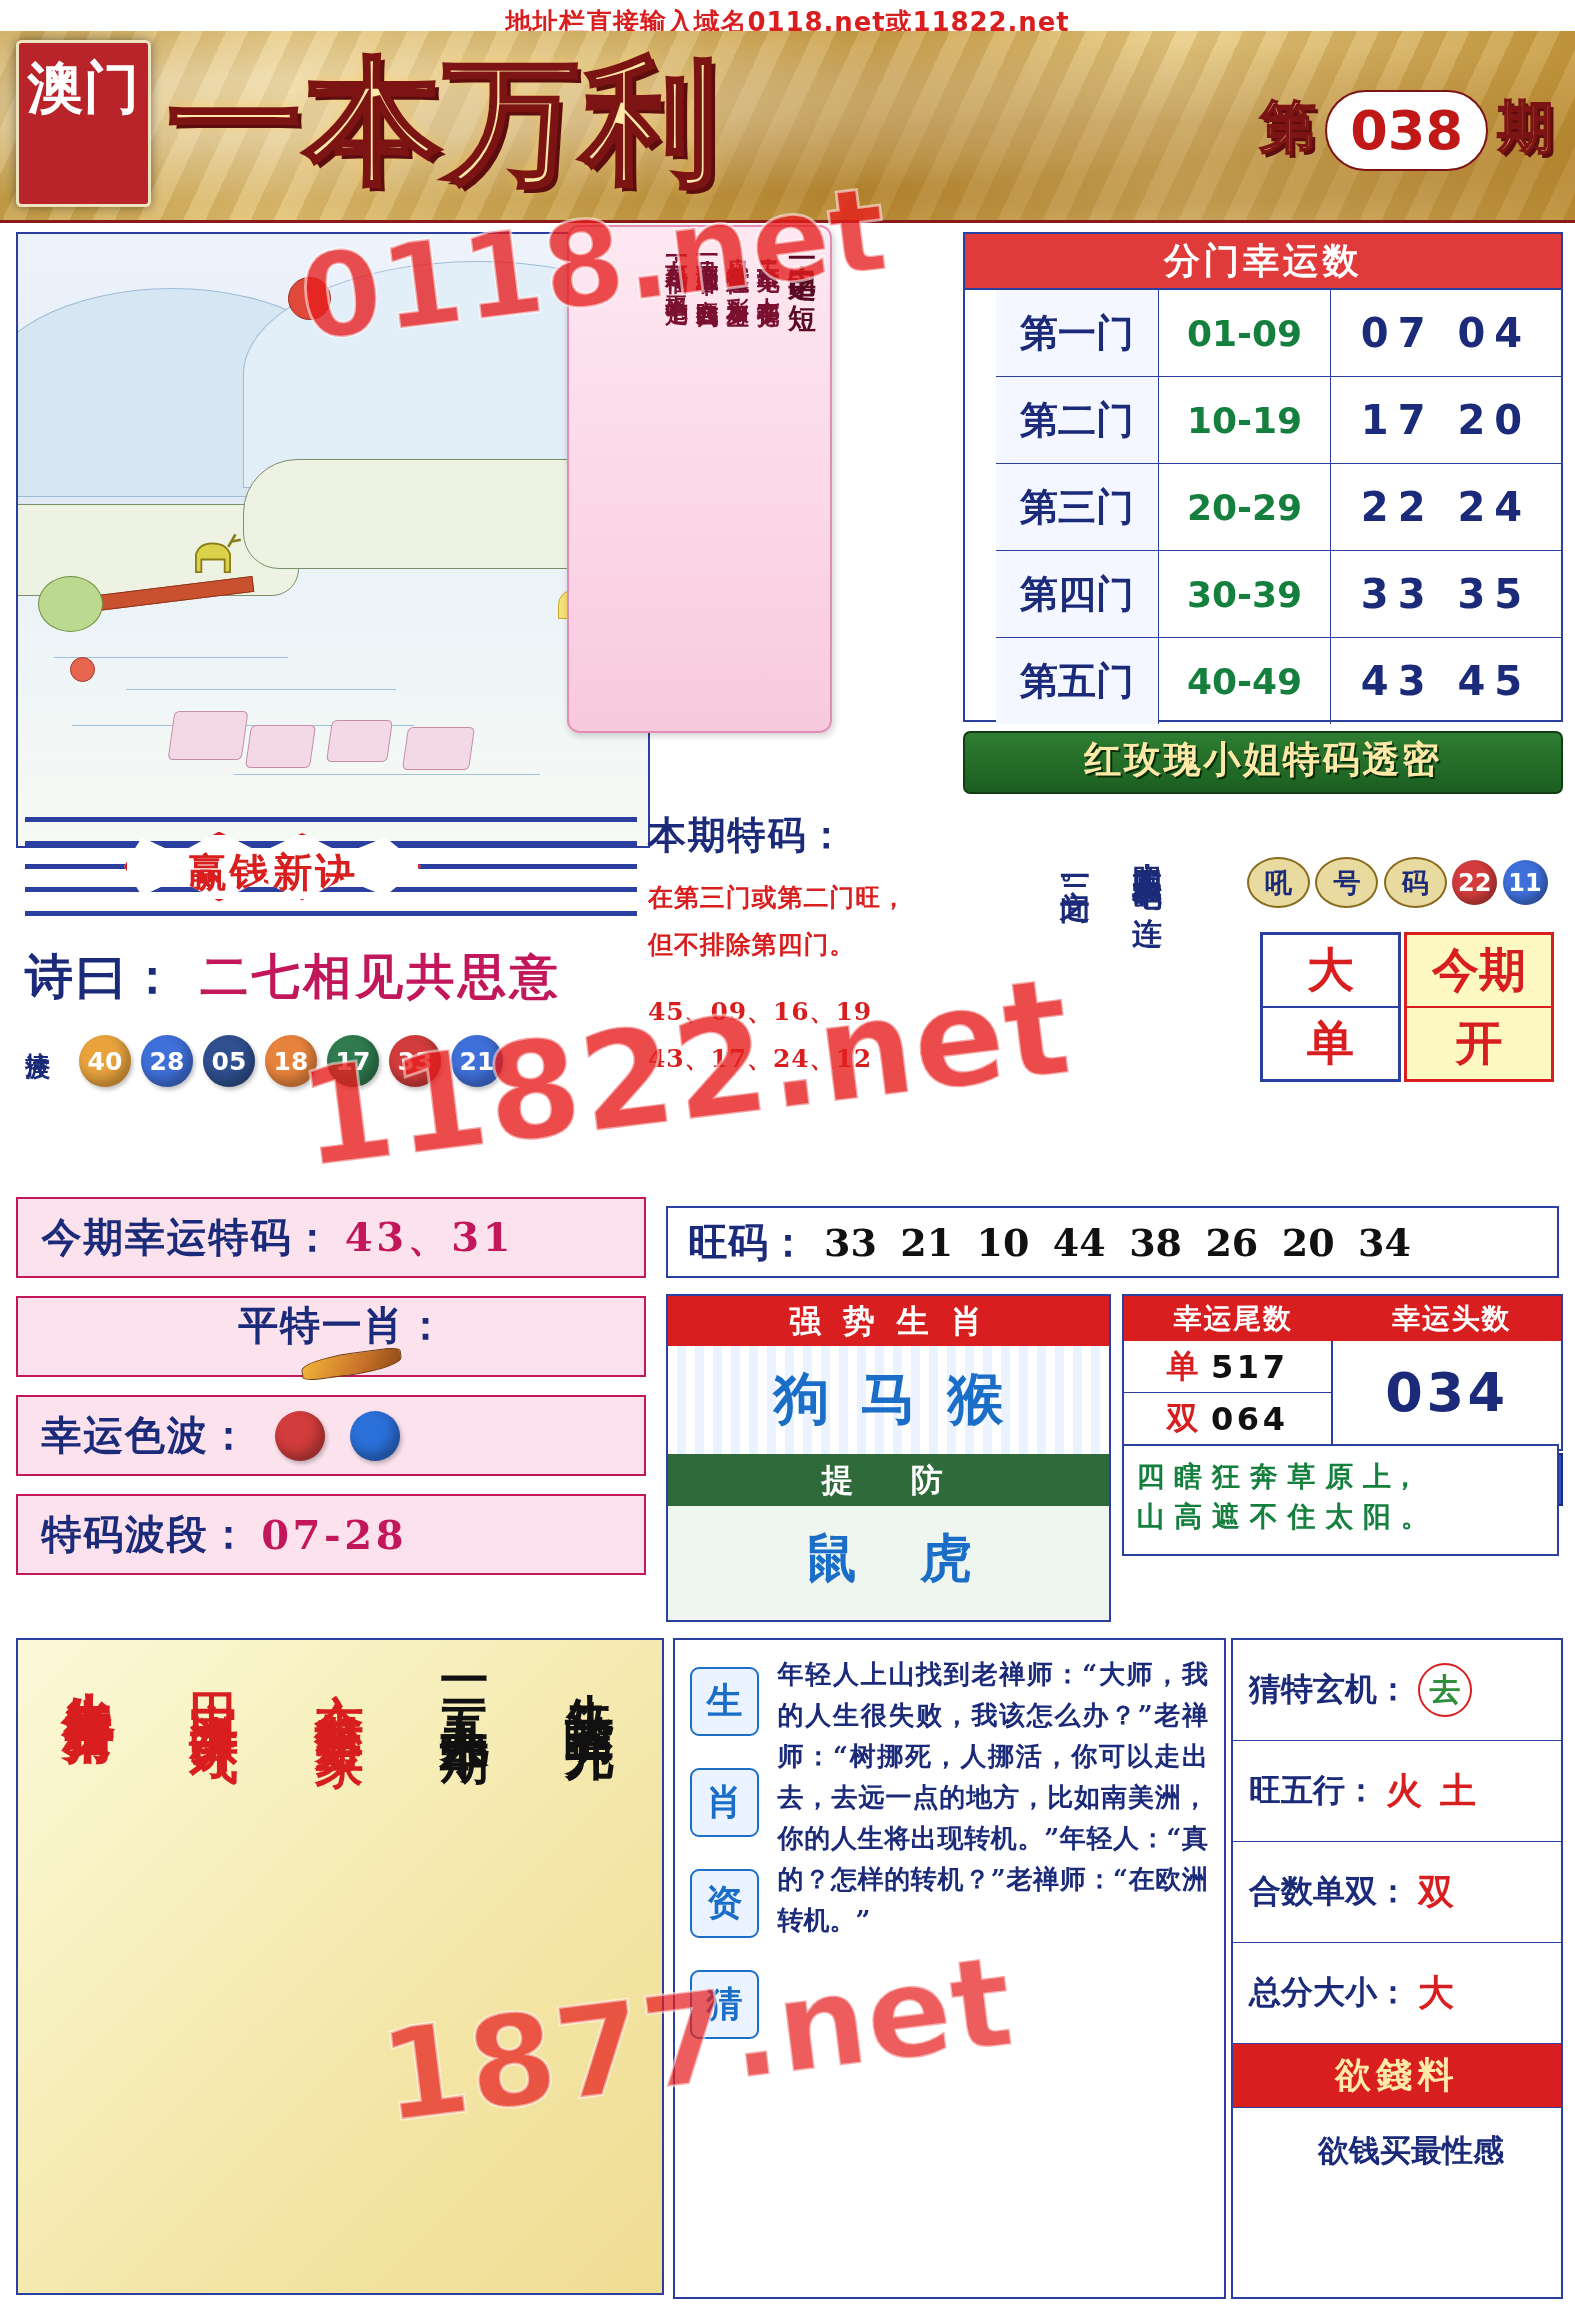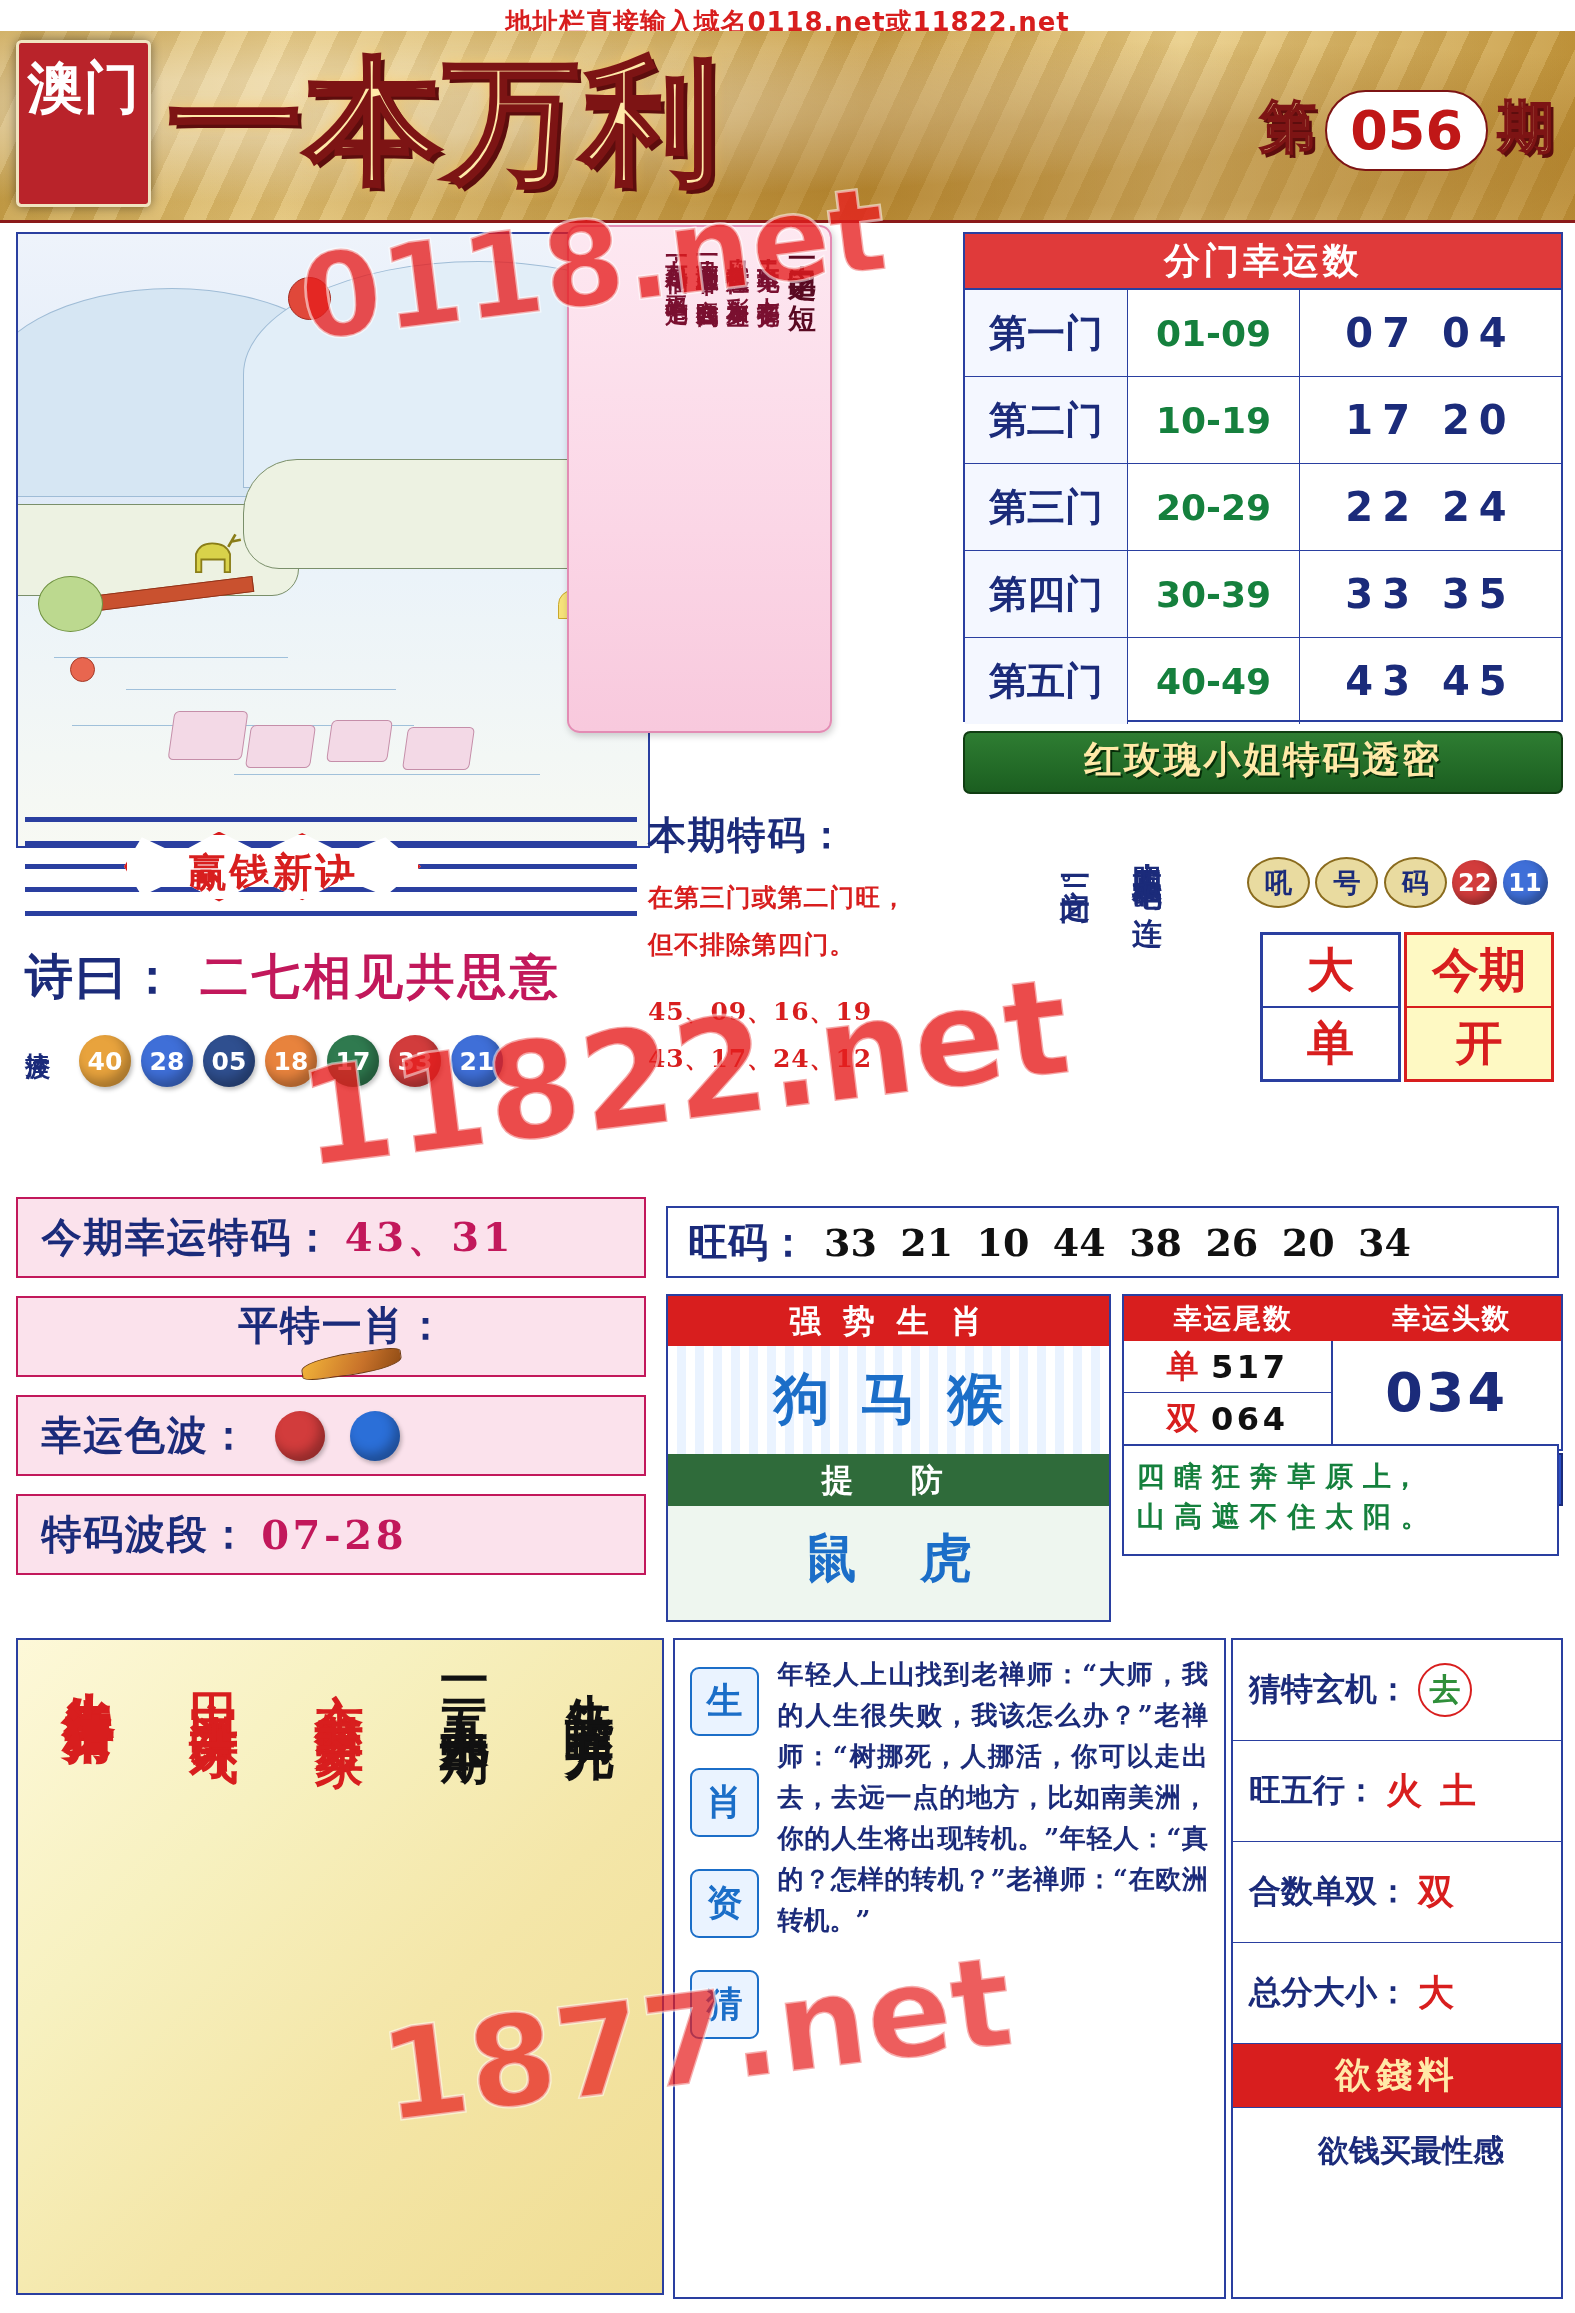--- a/index.html
+++ b/index.html
@@ -119,21 +119,21 @@
 
   
   .doors{
     position:absolute;left:963px;top:232px;width:596px;height:486px;
     border:2.7px solid #2a3fa0;background:#fff;
   }
   .doors-hd{
     height:54px;line-height:54px;text-align:center;background:#e03a3a;color:#fff;
     font-size:36px;font-weight:bold;letter-spacing:3.6px;border-bottom:2.7px solid #2a3fa0;
   }
-  .drow{display:flex;height:86px;border-bottom:1.8px solid #2a3fa0;}
+  .drow{display:flex;height:86px;border-bottom:1.8px solid #2a3fa0;margin-left:31px;}
   .drow:last-child{border-bottom:none;}
   .dc{display:flex;align-items:center;justify-content:center;font-weight:bold;}
   .dc1{width:162px;font-size:38px;color:#1b2b7a;border-right:1.8px solid #2a3fa0;background:#f4f7ff;}
   .dc2{width:171px;font-size:36px;color:#15803d;border-right:1.8px solid #2a3fa0;}
   .dc3{flex:1;font-size:40px;color:#1b2b7a;letter-spacing:9px;}
 
   
   .rose{
     position:absolute;left:963px;top:731px;width:596px;height:59px;
     background:linear-gradient(180deg,#2e7d32,#1b5e20);
@@ -305,21 +305,21 @@
 <body>
 
 <div class="page">
 
   <div class="topline">地址栏直接输入域名0118.net或11822.net</div>
 
   <div class="masthead">
     <div class="mh-badge">澳门</div>
     <div class="mh-title">一本万利</div>
     <div class="mh-issue">
-      <span>第</span><span class="num">056</span><span>期</span>
+      <span>第</span><span class="num">038</span><span>期</span>
     </div>
   </div>
 
   <div class="wm1">0118.net</div>
   <div class="wm2">11822.net</div>
   <div class="wm3">1877.net</div>
 
   <div class="illus">
     <div class="hill h1"></div>
     <div class="hill h2"></div>

